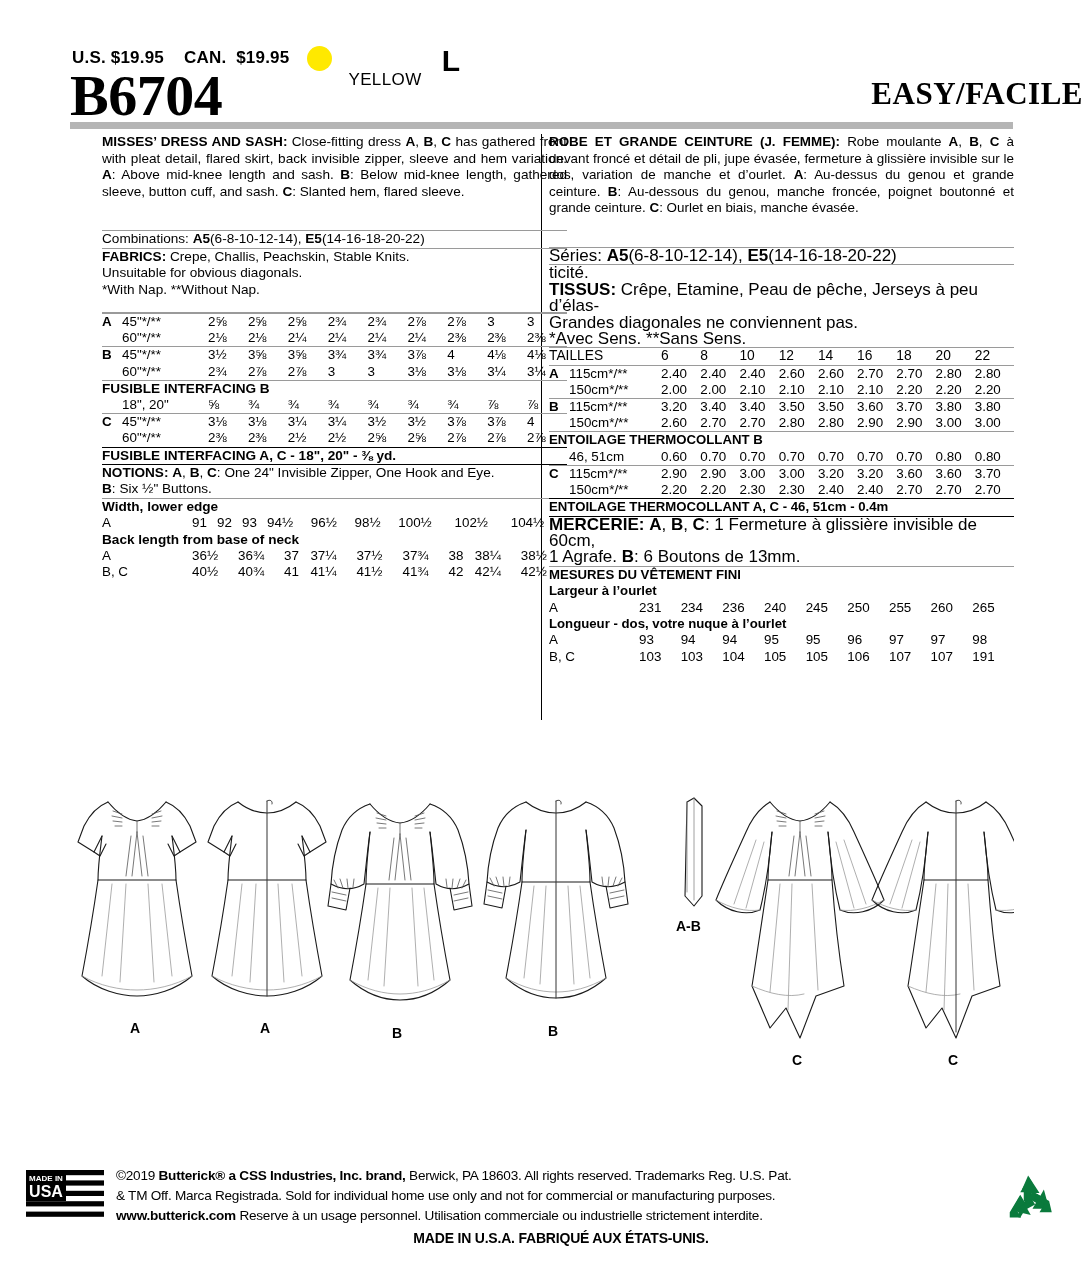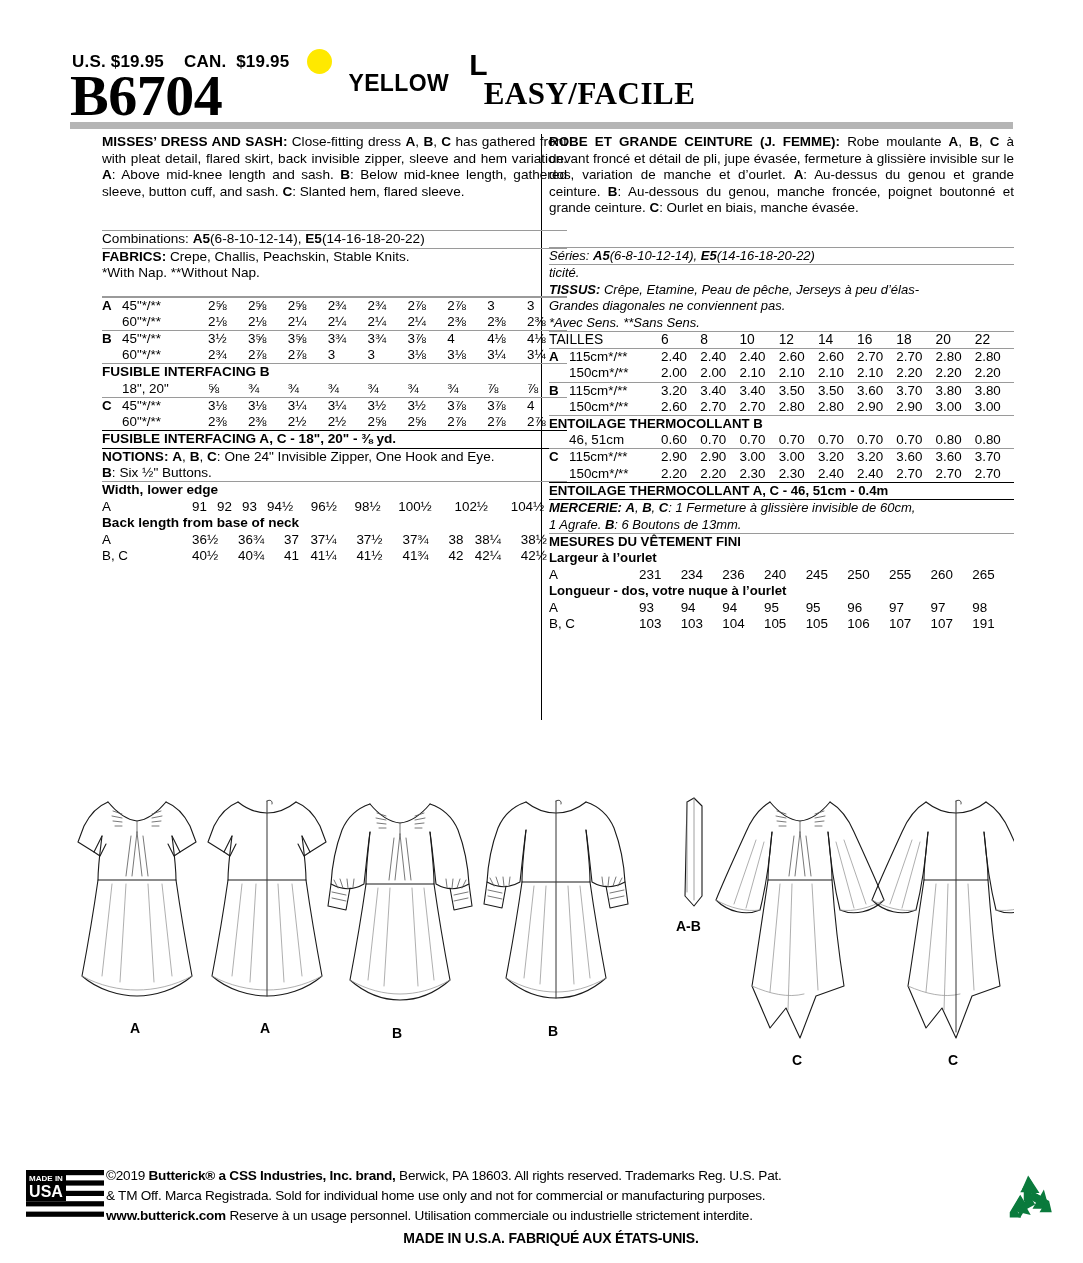--- a/index.html
+++ b/index.html
@@ -7,27 +7,27 @@
     width:1083px;height:1263px;position:relative;overflow:hidden;
     font-family:"Liberation Sans",sans-serif;color:#000;
     -webkit-font-smoothing:antialiased;
   }
   .page{position:absolute;inset:0;}
 
   
   .pricerow{position:absolute;left:72px;top:26px;display:flex;align-items:center;gap:4px;}
   .price{font-weight:bold;font-size:17px;letter-spacing:.2px;white-space:pre;}
   .dot{width:25px;height:25px;border-radius:50%;background:#ffe900;margin:0 12px 0 14px;}
-  .colorword{font-weight:bold;font-size:23px;letter-spacing:.4px;margin-top:44px;}
+  .colorword{font-weight:normal;font-size:17px;letter-spacing:.4px;margin-top:44px;}
   .lmark{font-weight:bold;font-size:30px;line-height:.8;margin-left:16px;position:relative;top:3px;
          font-family:"Liberation Sans",sans-serif;}
 
   .patnum{position:absolute;left:70px;top:62px;font-family:"Liberation Serif",serif;
           font-weight:bold;font-size:58px;letter-spacing:-.5px;}
-  .easy{position:absolute;left:0;right:0;top:76px;text-align:center;
+  .easy{position:absolute;left:0;right:0;top:76px;text-align:right;
         font-family:"Liberation Serif",serif;font-weight:bold;font-size:31px;letter-spacing:.5px;
         padding-left:96px;}
 
   .graybar{position:absolute;left:70px;top:122px;width:943px;height:7px;background:#b5b5b5;}
 
   
   .cols{position:absolute;left:70px;top:134px;width:944px;height:586px;}
   .vrule{position:absolute;left:471px;top:0;width:1px;height:586px;background:#000;}
   .col{position:absolute;top:0;width:465px;}
   .col.left{left:0;margin-left:32px;}
@@ -35,21 +35,21 @@
 
   .desc{font-size:13.6px;line-height:16.6px;text-align:justify;}
   .desc b{font-weight:bold;}
   .col.right .desc{font-size:13.4px;}
 
   .hr{height:1px;background:#9a9a9a;margin:0;}
   .hr.dark{background:#000;}
 
   .block{font-size:13.6px;line-height:16.4px;}
   .block b{font-weight:bold;}
-  .col.right .block{font-size:13px;font-style:italic;}
+  .col.right .block{font-size:17px;}
 
   
   table.yard{border-collapse:collapse;width:100%;font-size:13.4px;}
   table.yard td{padding:0;vertical-align:baseline;line-height:16.2px;white-space:nowrap;}
   .c-view{width:20px;font-weight:bold;}
   .c-lab{width:86px;}
   .col.right .c-lab{width:92px;}
   .c-val{width:auto;}
   tr.rule td{border-top:1px solid #9a9a9a;}
   .sizehdr td{font-size:13.8px;}
@@ -62,21 +62,21 @@
   table.meas{border-collapse:collapse;width:100%;font-size:13.4px;}
   table.meas td{padding:0;line-height:16.4px;white-space:nowrap;vertical-align:baseline;}
   .m-lab{width:90px;}
 
   
   .draw{position:absolute;left:70px;top:780px;width:944px;height:300px;}
   .draw svg{display:block;}
   .viewlab{position:absolute;font-weight:bold;font-size:14px;}
   .footer{position:absolute;left:26px;top:1166px;width:1031px;height:90px;}
   .flag{position:absolute;left:0;top:4px;width:78px;height:52px;}
-  .foottext{position:absolute;left:80px;top:0;width:890px;font-size:13.6px;line-height:20px;
+  .foottext{position:absolute;left:90px;top:0;width:890px;font-size:13.6px;line-height:20px;
             font-family:"Liberation Sans",sans-serif;letter-spacing:-.25px;}
   .foottext b{font-weight:bold;}
   .madein{text-align:center;font-weight:bold;font-size:14px;letter-spacing:-.2px;padding-top:2px;}
   .recycle{position:absolute;right:0;top:6px;width:56px;height:56px;}
 </style>
 </head>
 <body>
 
 <div class="page">
 
@@ -97,20 +97,21 @@
     <div class="vrule"></div>
 
     <div class="col left">
       <div class="desc" id="en-desc"><b>MISSES’ DRESS AND SASH:</b> Close-fitting dress <b>A</b>, <b>B</b>, <b>C</b> has gathered front with pleat detail, flared skirt, back invisible zipper, sleeve and hem variation. <b>A</b>: Above mid-knee length and sash. <b>B</b>: Below mid-knee length, gathered sleeve, button cuff, and sash. <b>C</b>: Slanted hem, flared sleeve.</div>
 
       <div style="height:30px"></div>
       <div class="hr"></div>
       <div class="block" id="en-comb">Combinations: <b>A5</b>(6-8-10-12-14), <b>E5</b>(14-16-18-20-22)</div>
       <div class="hr"></div>
       <div class="block" id="en-fab"><b>FABRICS:</b> Crepe, Challis, Peachskin, Stable Knits.</div>
+      <div class="block">Unsuitable for obvious diagonals.</div>
       <div class="block">*With Nap. **Without Nap.</div>
 
       <div style="height:14px"></div>
       <div class="hr"></div>
       <table class="yard" id="en-table">
           <tbody>
             <tr class="rule">
               <td class="c-view">A</td>
               <td class="c-lab">45"*/**</td>
               <td class="c-val">2⅝</td>

